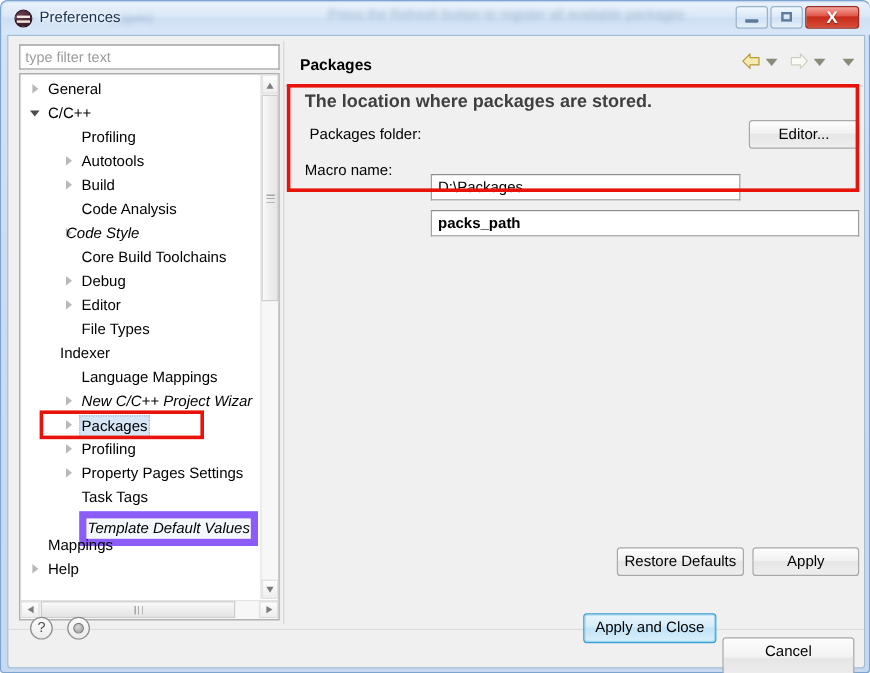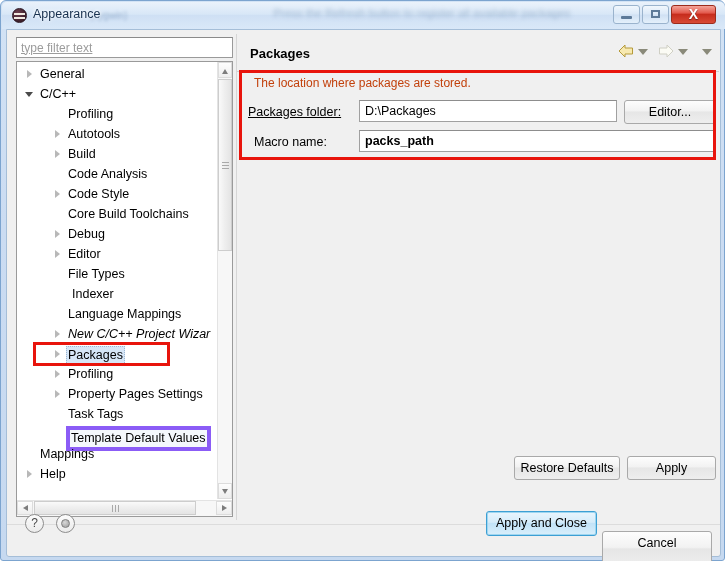--- a/index.html
+++ b/index.html
@@ -148,21 +148,20 @@
     width: 217px; height: 21px;
     box-sizing: border-box;
     background: #ffffff;
     border: 1px solid #9a9a9a;
     border-top-color: #8a8a8a;
     font-family: "Liberation Sans", sans-serif;
     font-size: 12px;
     color: #9c9c9c;
     padding: 0 0 0 4px;
     line-height: 19px;
-    text-decoration: underline;
   }
   #filter-box::placeholder { color: #9c9c9c; }
 
   
   #tree-panel {
     position: absolute;
     left: 9px; top: 31px;
     width: 217px; height: 456px;
     box-sizing: border-box;
     background: #ffffff;
@@ -215,25 +214,26 @@
   .tree-label.selected {
     background: #d6e6f7;
     border: 1px dotted #9db8d4;
     padding: 0 1px;
     line-height: 17px;
     height: 17px;
     top: 1px;
   }
   .tree-label.hovered {
     background: #f4f8fc;
-    border: 4px solid #8b5cf6;
+    border: 6px solid #8b5cf6;
     padding: 0 1px;
     line-height: 17px;
     height: 17px;
     top: 1px;
+    font-style: italic;
   }
 
   
   #tree-vscroll {
     position: absolute;
     right: 0; top: 0;
     width: 15px; height: 437px;
     background: #f7f7f7;
     border-left: 1px solid #e3e3e3;
     box-sizing: border-box;
@@ -394,42 +394,44 @@
     border: 3px solid #e8140c;
     box-sizing: border-box;
     pointer-events: none;
     z-index: 40;
   }
 
   
   #desc-text {
     position: absolute;
     left: 17px; top: 42px;
-    font-size: 12px;
-    color: #c2410c;
+    font-size: 15px;
+    color: #404040;
     white-space: nowrap;
+    font-weight: bold;
   }
   .form-label {
     position: absolute;
     font-size: 12.5px;
     color: #000000;
     white-space: nowrap;
   }
   .text-input {
     position: absolute;
     box-sizing: border-box;
     background: #ffffff;
     border: 1px solid #a0a0a0;
     border-top-color: #8d8d8d;
     font-family: "Liberation Sans", sans-serif;
     font-size: 12.5px;
     color: #000000;
     padding: 0 0 0 5px;
     height: 22px;
     line-height: 20px;
+    margin-top: 45px;
   }
   .push-button {
     position: absolute;
     box-sizing: border-box;
     background: linear-gradient(to bottom, #fdfdfd 0%, #f2f2f2 45%, #e6e6e6 50%, #eeeeee 100%);
     border: 1px solid #a9a9a9;
     border-radius: 3px;
     font-family: "Liberation Sans", sans-serif;
     font-size: 12.5px;
     color: #000000;
@@ -475,21 +477,21 @@
 </style>
 </head>
 <body>
 
 <div id="window">
 
   <div id="titlebar">
     <div id="title-glass-text">Press the Refresh button to register all available packages</div>
     <div id="title-sub-text">(cygwin)</div>
     <div id="app-icon"></div>
-    <div id="title-text">Appearance</div>
+    <div id="title-text">Preferences</div>
 
     <div class="winbtn" id="btn-min"></div>
     <div class="winbtn" id="btn-max"></div>
     <div class="winbtn" id="btn-close">X</div>
   </div>
 
   <div id="client">
 
     <input id="filter-box" type="text" placeholder="type filter text" style="">
 
@@ -513,38 +515,38 @@
           </div>
           <div class="tree-row" style="top: 83px;">
             <span class="twisty closed" style="left: 36px;"></span>
             <span class="tree-label" style="left: 49px;">Build</span>
           </div>
           <div class="tree-row" style="top: 103px;">
             <span class="tree-label" style="left: 49px;">Code Analysis</span>
           </div>
           <div class="tree-row" style="top: 123px;">
             <span class="twisty closed" style="left: 36px;"></span>
-            <span class="tree-label" style="left: 49px;">Code Style</span>
+            <span class="tree-label" style="left: 36px; font-style: italic;">Code Style</span>
           </div>
           <div class="tree-row" style="top: 143px;">
             <span class="tree-label" style="left: 49px;">Core Build Toolchains</span>
           </div>
           <div class="tree-row" style="top: 163px;">
             <span class="twisty closed" style="left: 36px;"></span>
             <span class="tree-label" style="left: 49px;">Debug</span>
           </div>
           <div class="tree-row" style="top: 183px;">
             <span class="twisty closed" style="left: 36px;"></span>
             <span class="tree-label" style="left: 49px;">Editor</span>
           </div>
           <div class="tree-row" style="top: 203px;">
             <span class="tree-label" style="left: 49px;">File Types</span>
           </div>
           <div class="tree-row" style="top: 223px;">
-            <span class="tree-label" style="left: 53px; text-align: center;">Indexer</span>
+            <span class="tree-label" style="left: 31px; text-align: center;">Indexer</span>
           </div>
           <div class="tree-row" style="top: 243px;">
             <span class="tree-label" style="left: 49px;">Language Mappings</span>
           </div>
           <div class="tree-row" style="top: 263px;">
             <span class="twisty closed" style="left: 36px;"></span>
             <span class="tree-label" style="left: 49px; font-style: italic;">New C/C++ Project Wizar</span>
           </div>
           <div class="tree-row" style="top: 283px;">
             <span class="twisty closed" style="left: 36px;"></span>
@@ -597,21 +599,21 @@
       <div class="nav-caret" style="left:401px;"></div>
 
       <svg class="nav-arrow-fwd" style="left:421px;" viewBox="0 0 16 14">
         <path d="M9 1 L9 4 L1.5 4 L1.5 10 L9 10 L9 13 L15 7 Z" fill="#fbfbf4" stroke="#cfcfc4" stroke-width="1" stroke-linejoin="round"></path>
       </svg>
       <div class="nav-caret" style="left:441px;"></div>
       <div class="nav-caret" style="left:465px;"></div>
 
       <div id="desc-text">The location where packages are stored.</div>
 
-      <div class="form-label" style="left:11px; top:71px;text-decoration:underline;">Packages folder:</div>
+      <div class="form-label" style="left:21px; top:71px;">Packages folder:</div>
       <input class="text-input" type="text" style="left: 122px; top: 66px; width: 258px;" value="D:\Packages">
       <div class="push-button" style="left:387px; top:66px; width:92px; height:24px; line-height:22px;">Editor...</div>
 
       <div class="form-label" style="left:17px; top:101px;">Macro name:</div>
       <input class="text-input" type="text" style="left: 122px; top: 96px; width: 357px; font-weight: bold;" value="packs_path">
 
       <div class="push-button" style="left:390px; top:422px; width:89px; height:24px; line-height:22px;">Apply</div>
       <div class="push-button" style="left:277px; top:422px; width:106px; height:24px; line-height:22px;">Restore Defaults</div>
     </div>
 

